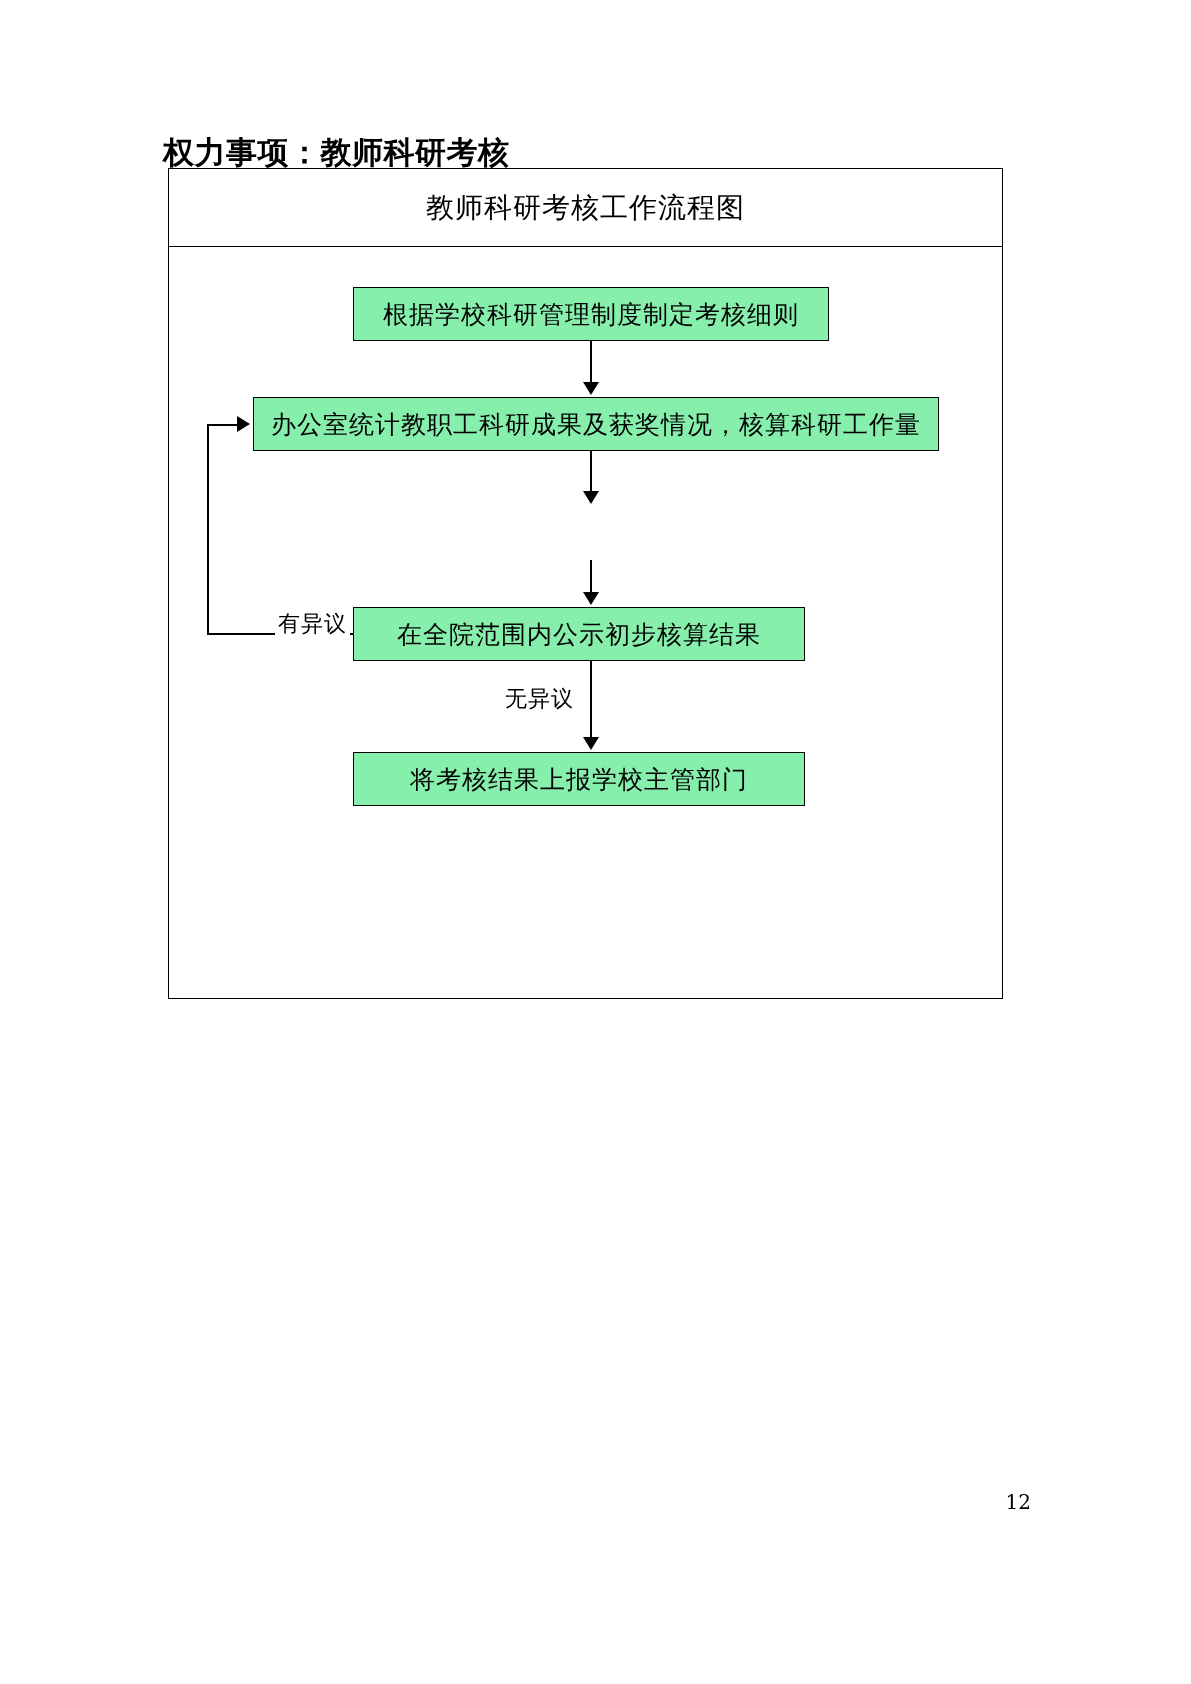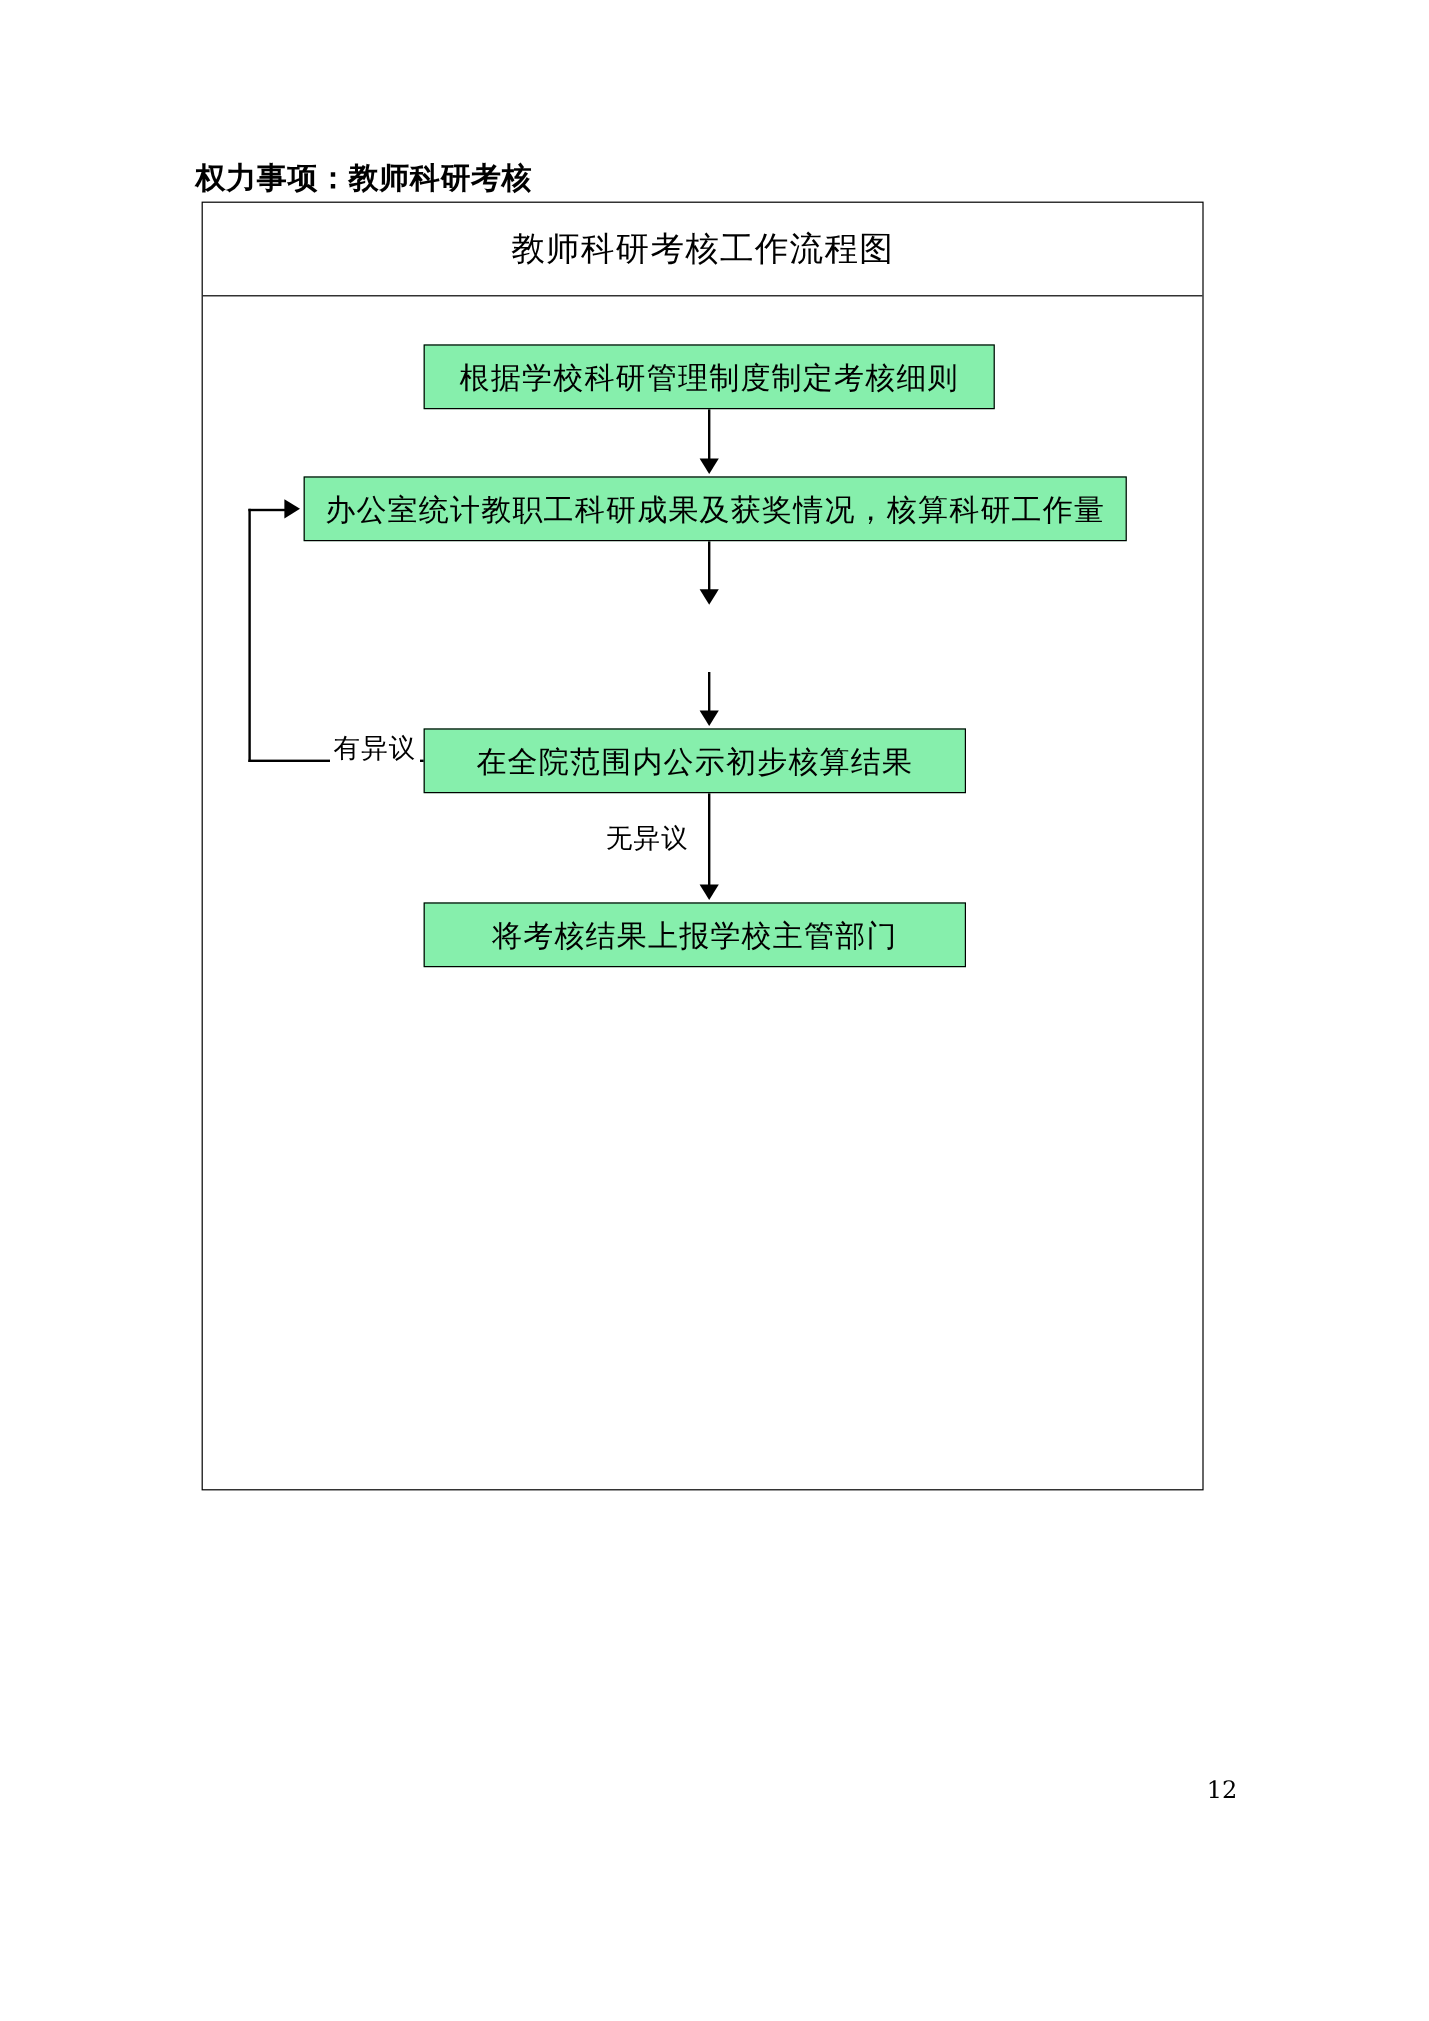--- a/index.html
+++ b/index.html
@@ -15,33 +15,33 @@
     color: #000000;
     overflow: hidden;
   }
 
   
   #page-heading {
     position: absolute;
     left: 163px;
     top: 132px;
     font-family: Liberation Serif, serif;
-    font-size: 25px;
+    font-size: 31px;
     font-weight: bold;
     letter-spacing: 0.5px;
     white-space: nowrap;
   }
 
   
   #chart-frame {
     position: absolute;
     left: 168px;
     top: 168px;
     width: 835px;
-    height: 1074px;
+    height: 831px;
     border: 1.5px solid #000000;
     box-sizing: border-box;
     background: #ffffff;
   }
 
   
   #chart-title-band {
     position: absolute;
     left: 0;
     top: 0;
@@ -148,21 +148,21 @@
     padding: 0 3px;
     z-index: 4;
   }
   #label-objection    { left: 106px; top: 362px; }
   #label-no-objection { left: 333px; top: 437px; text-align: right; }
 
   
   #page-number {
     position: absolute;
     right: 160px;
-    bottom: 181px;
+    bottom: 170px;
     font-family: "DejaVu Serif", "Liberation Serif", serif;
     font-size: 20px;
   }
 </style>
 </head>
 <body>
 
 <div id="page-heading">权力事项：教师科研考核</div>
 
 <div id="chart-frame">

